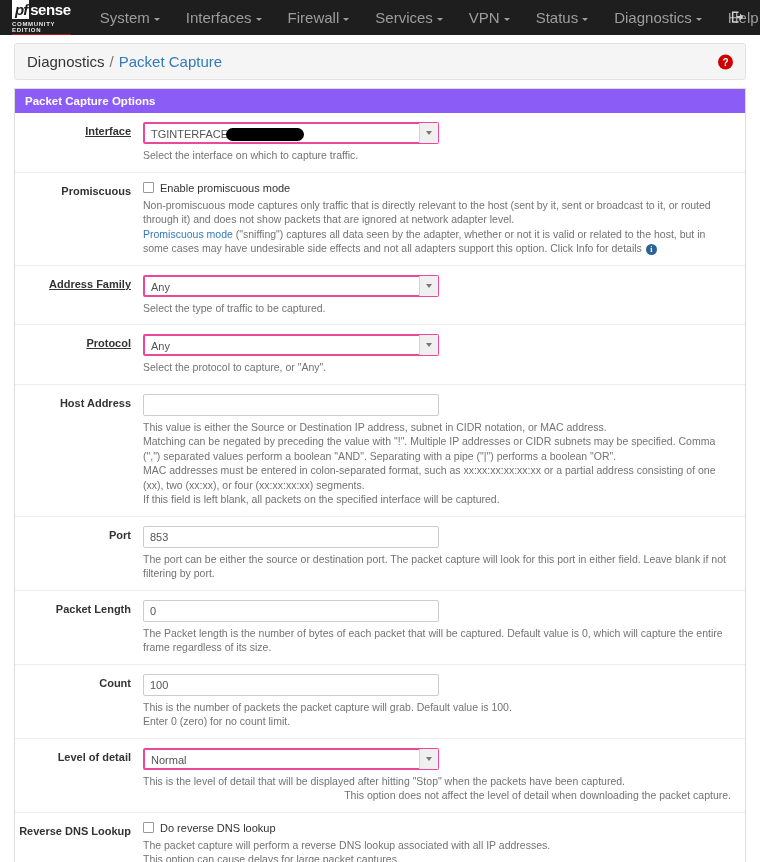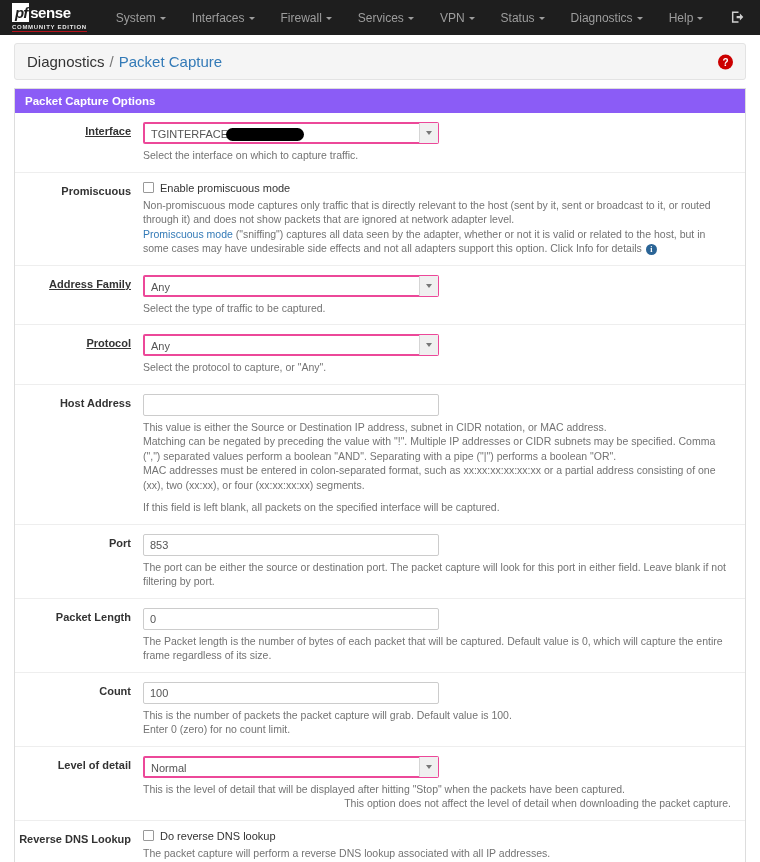--- a/index.html
+++ b/index.html
@@ -55,21 +55,21 @@
     letter-spacing: 0.7px;
     margin-top: 2px;
     border-bottom: 1px solid #b5121b;
     padding-bottom: 1px;
     width: 100%;
   }
   .nav-items { display: flex; align-items: center; }
   .nav-item {
     color: #9d9d9d;
     padding: 6px 13px;
-    font-size: 12px;
+    font-size: 15px;
     cursor: pointer;
     white-space: nowrap;
   }
   .caret {
     display: inline-block;
     margin-left: 4px;
     border-left: 3px solid transparent;
     border-right: 3px solid transparent;
     border-top: 3.5px solid #9d9d9d;
     vertical-align: middle;
@@ -328,21 +328,21 @@
       </div>
     </div>
 
     <div class="frow">
       <div class="flabel">Host Address</div>
       <div class="fctl">
         <input class="inp" type="text" value="" style="">
         <div class="hint">This value is either the Source or Destination IP address, subnet in CIDR notation, or MAC address.</div>
         <div class="hint" style="margin-top:0;">Matching can be negated by preceding the value with "!". Multiple IP addresses or CIDR subnets may be specified. Comma (",") separated values perform a boolean "AND". Separating with a pipe ("|") performs a boolean "OR".</div>
         <div class="hint" style="margin-top:0;">MAC addresses must be entered in colon-separated format, such as xx:xx:xx:xx:xx:xx or a partial address consisting of one (xx), two (xx:xx), or four (xx:xx:xx:xx) segments.</div>
-        <div class="hint" style="margin-top:8px;">If this field is left blank, all packets on the specified interface will be captured.</div>
+        <div class="hint" style="margin-top:0;">If this field is left blank, all packets on the specified interface will be captured.</div>
       </div>
     </div>
 
     <div class="frow">
       <div class="flabel">Port</div>
       <div class="fctl">
         <input class="inp" type="text" value="853" style="">
         <div class="hint">The port can be either the source or destination port. The packet capture will look for this port in either field. Leave blank if not filtering by port.</div>
       </div>
     </div>

